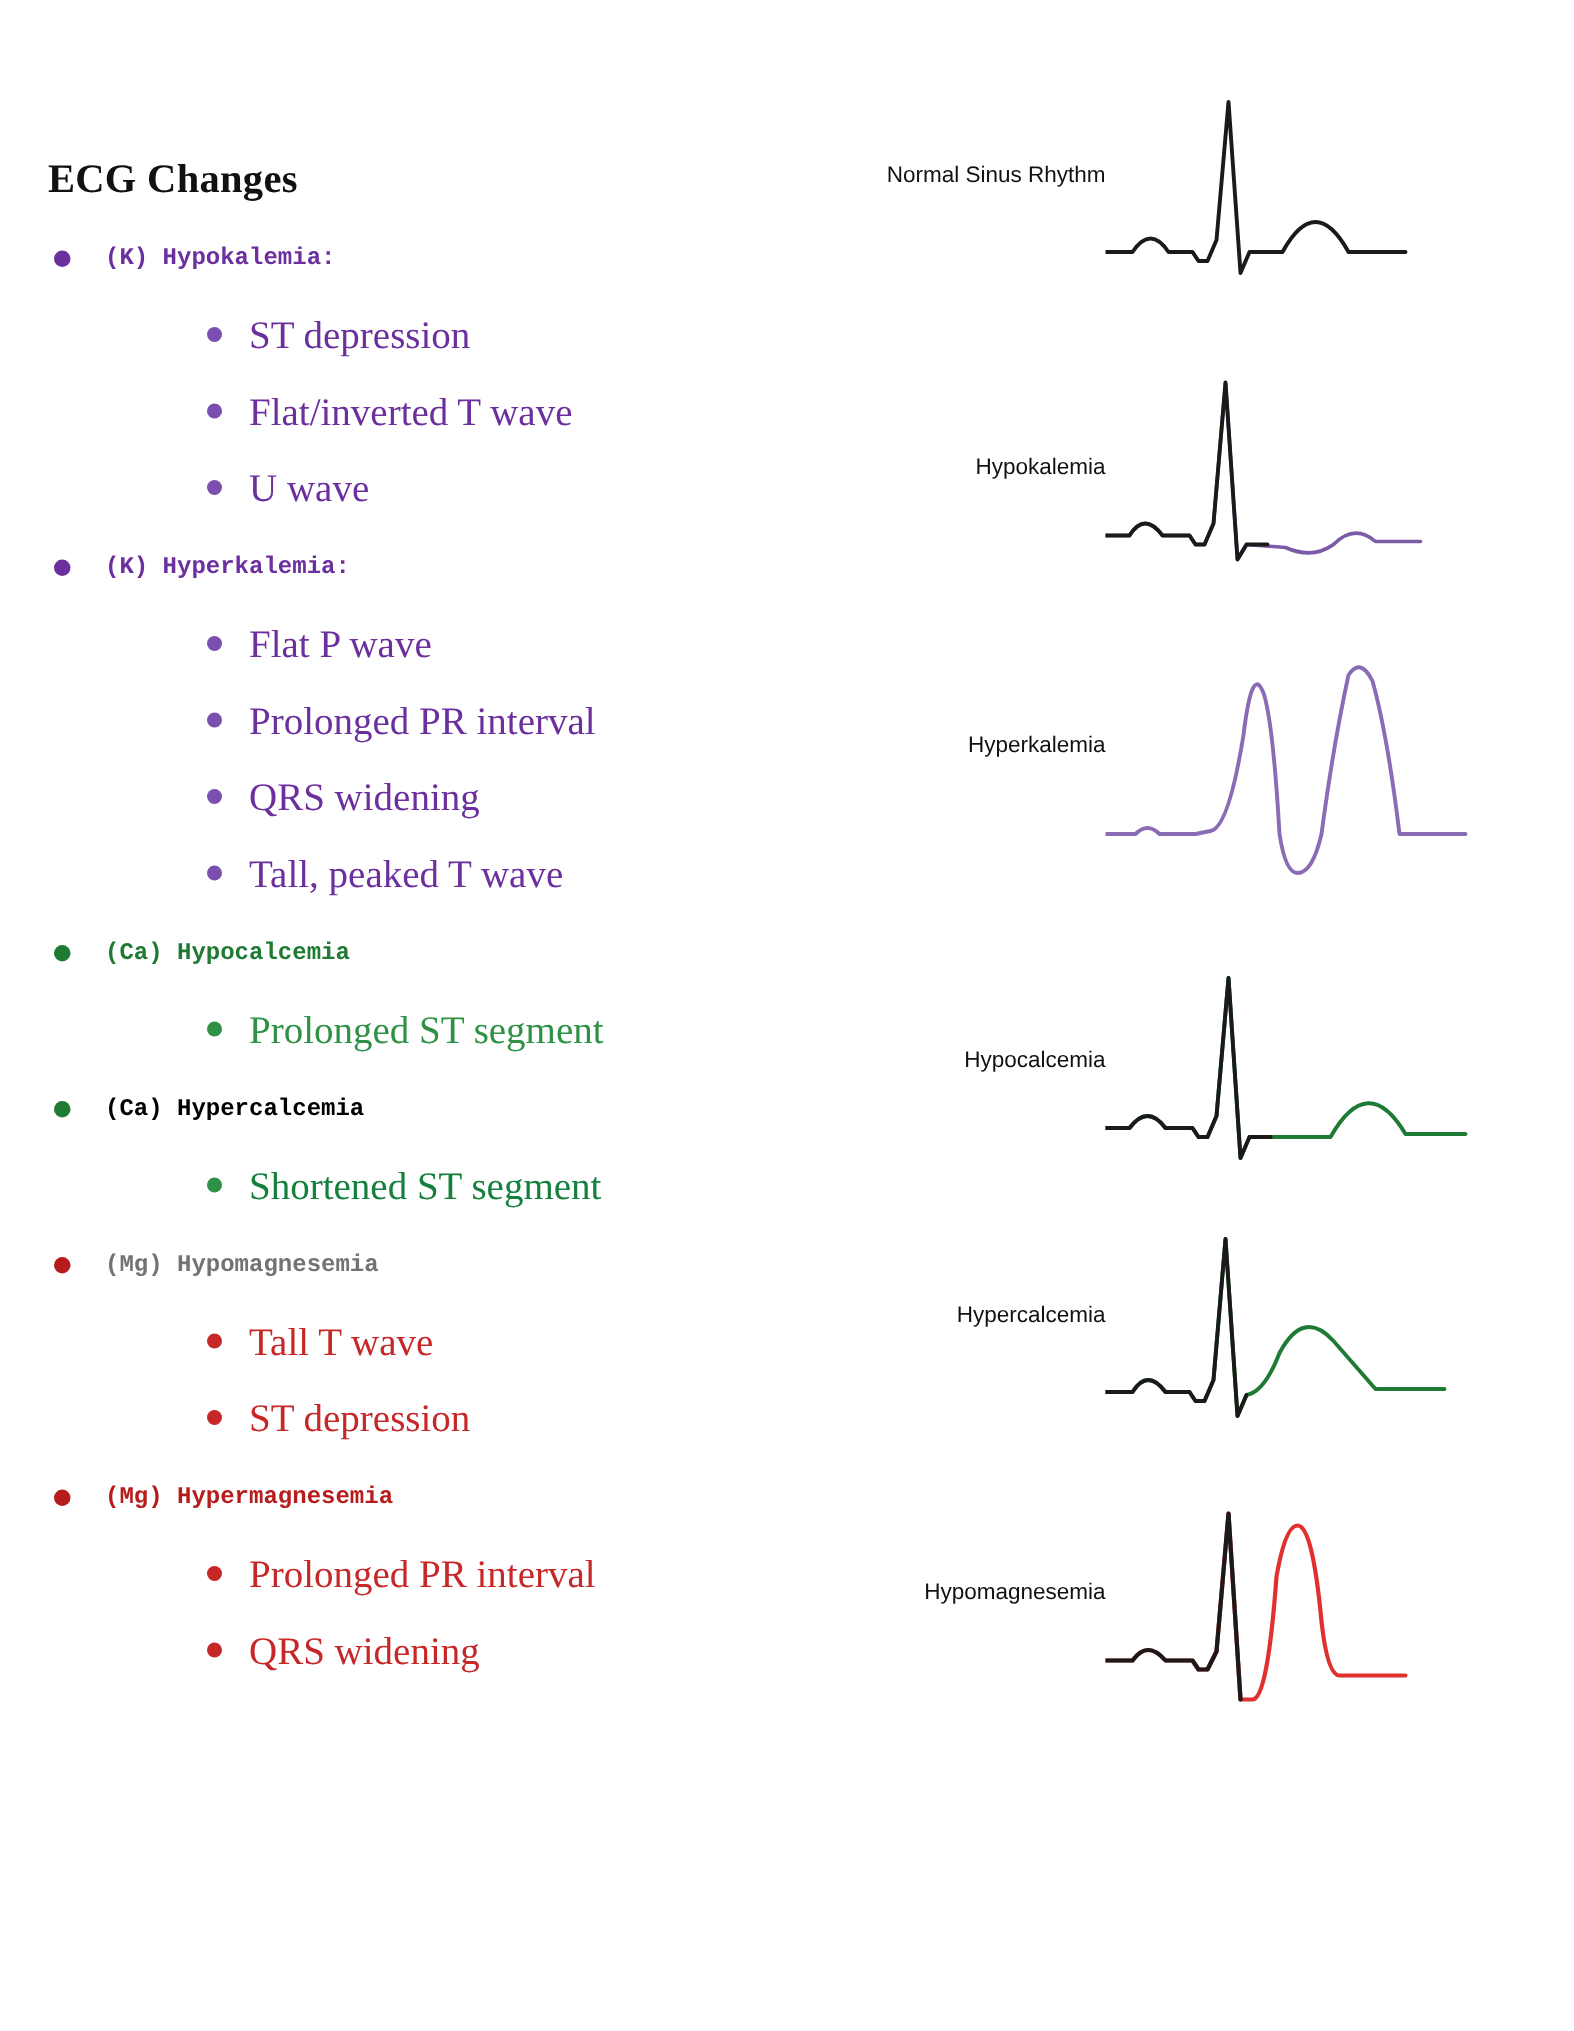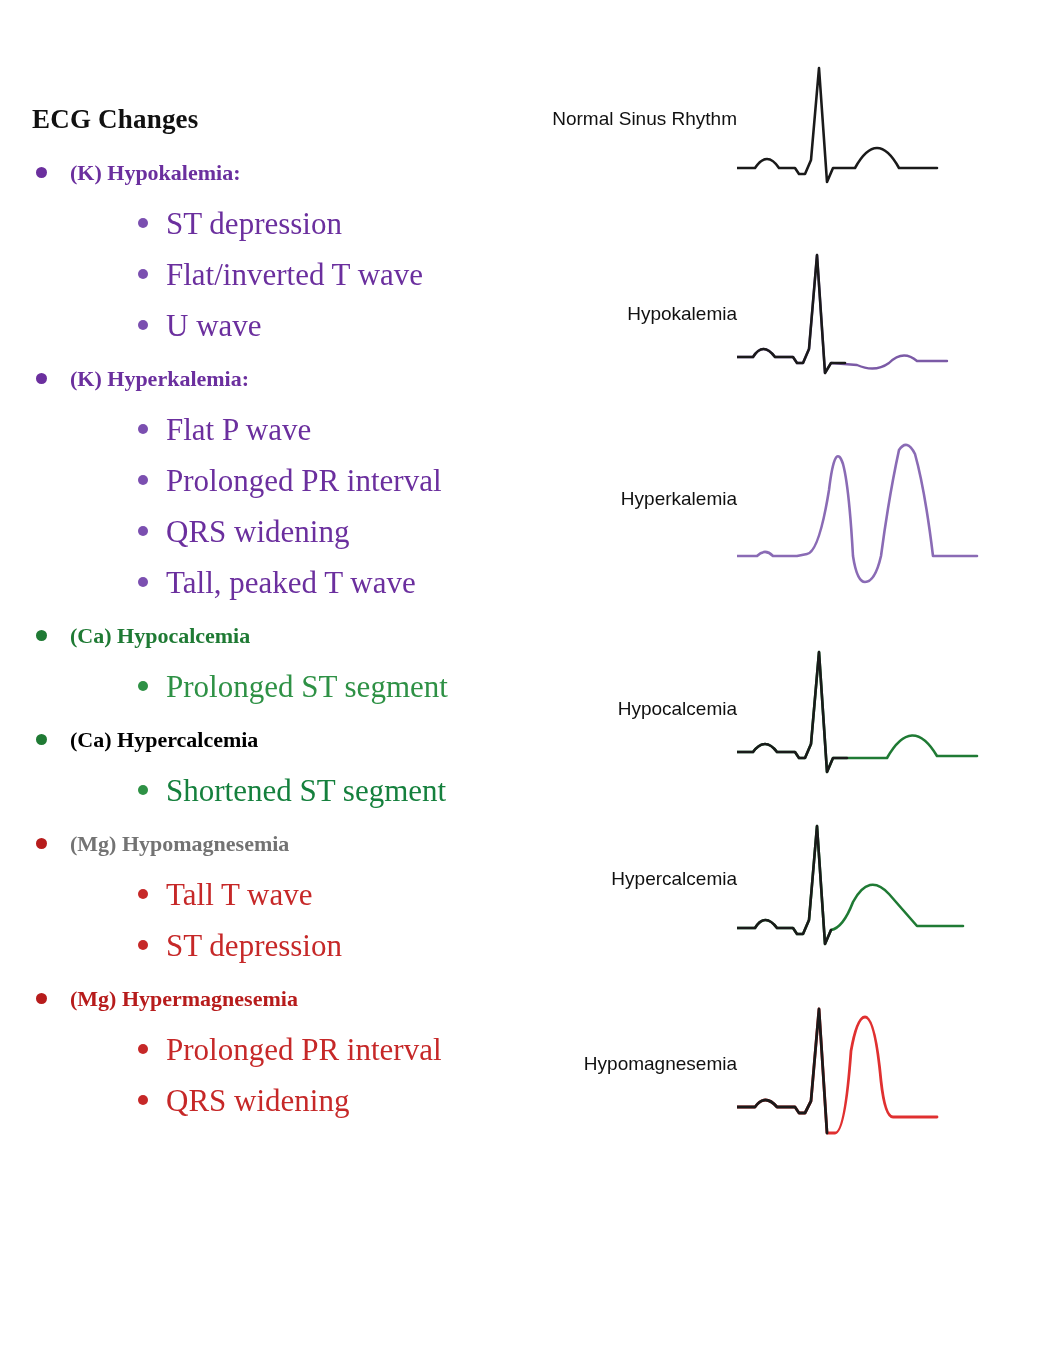--- a/index.html
+++ b/index.html
@@ -40,23 +40,23 @@
     list-style: none;
     margin: 0;
     padding: 0;
   }
   li.head {
     position: relative;
     padding-left: 46px;
     margin-bottom: 2px;
   }
   li.head > .head-text {
-    font-family: Liberation Serif, serif;
+    font-family: Liberation Mono, monospace;
     font-weight: bold;
-    font-size: 22px;
+    font-size: 16px;
     line-height: 51px;
     white-space: nowrap;
   }
   li.head > .bullet {
     position: absolute;
     left: 12px;
     top: 20px;
     width: 11px;
     height: 11px;
     border-radius: 50%;
@@ -66,21 +66,21 @@
     margin: 0 0 0 0;
     padding: 0;
   }
   li.sub {
     position: relative;
     padding-left: 96px;
     margin: 0;
   }
   li.sub > .sub-text {
     font-family: "Liberation Serif", serif;
-    font-size: 31px;
+    font-size: 26px;
     line-height: 51px;
     white-space: nowrap;
   }
   li.sub > .bullet {
     position: absolute;
     left: 68px;
     top: 20px;
     width: 10px;
     height: 10px;
     border-radius: 50%;
@@ -100,21 +100,21 @@
     width: 540px;
     height: 150px;
   }
   .strip .strip-label {
     position: absolute;
     left: 6px;
     top: 58px;
     width: 226px;
     text-align: right;
     font-family: "Liberation Sans", sans-serif;
-    font-size: 19px;
+    font-size: 15px;
     color: #111111;
     white-space: nowrap;
   }
   .strip svg {
     position: absolute;
     left: 232px;
     top: 0;
   }
 </style>
 </head>

